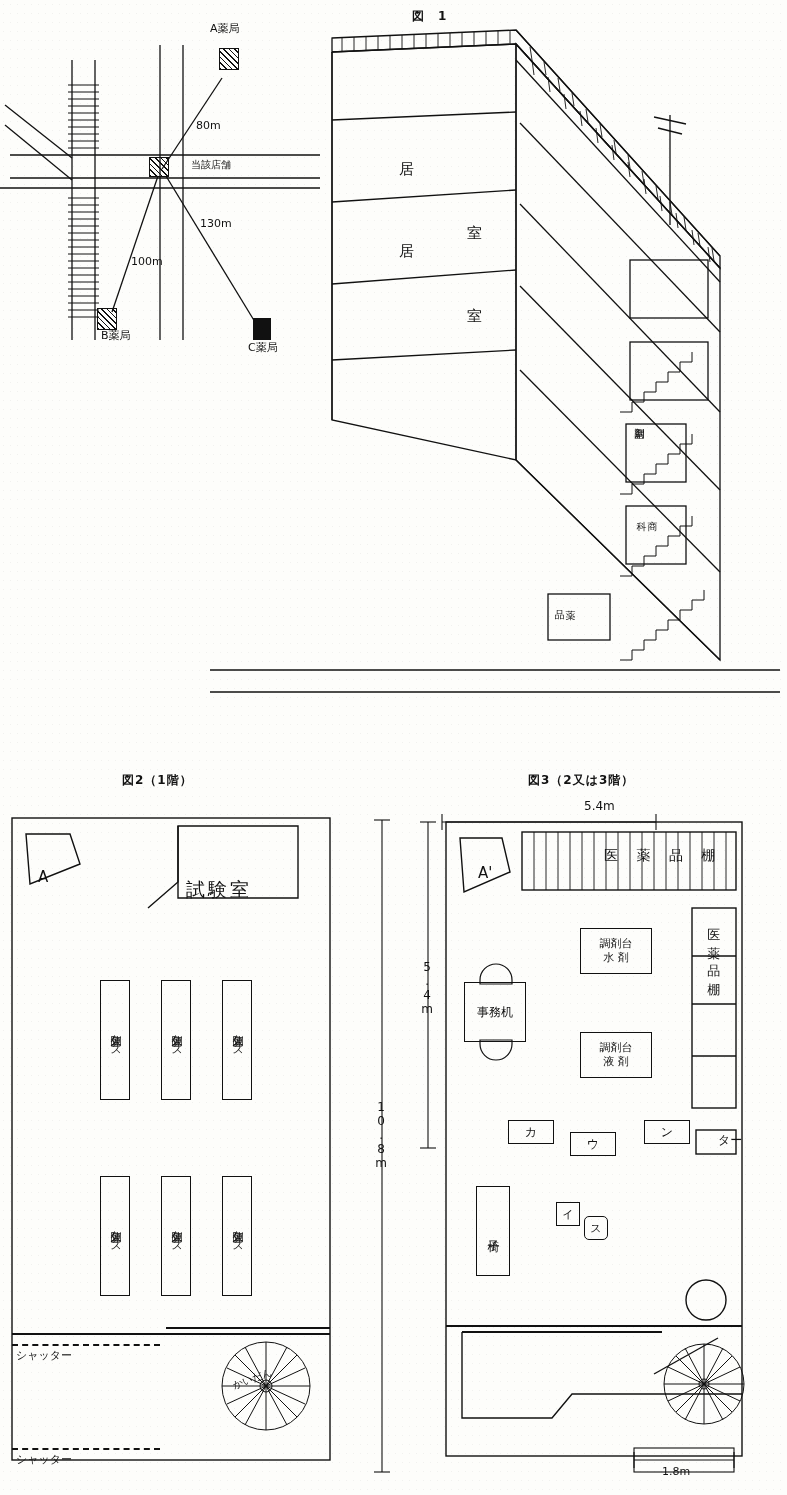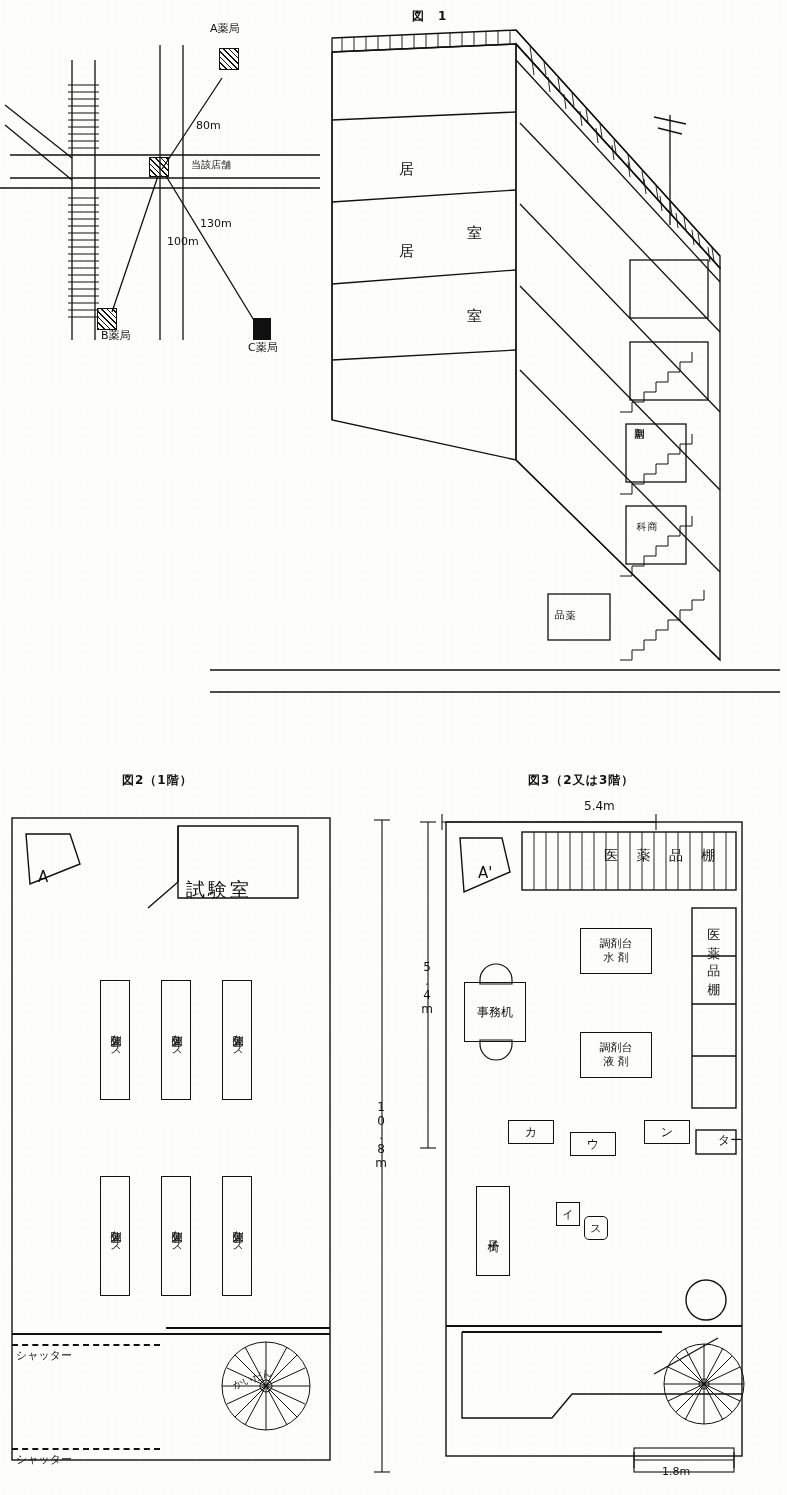--- a/index.html
+++ b/index.html
@@ -83,21 +83,21 @@
   <div class="hatch" style="left:149px;top:157px;width:20px;height:20px;"></div>
   <div class="lbl" style="left:174px;top:160px;font-size:10px;margin-left:17px;">当該店舗</div>
 
   <div class="hatch" style="left:97px;top:308px;width:20px;height:22px;"></div>
   <div class="lbl" style="left:101px;top:330px;">B薬局</div>
 
   <div class="solidblk" style="left:253px;top:318px;width:18px;height:22px;"></div>
   <div class="lbl" style="left:248px;top:342px;text-align:center;">C薬局</div>
 
   <div class="lbl" style="left:196px;top:120px;">80m</div>
-  <div class="lbl" style="left:131px;top:236px;margin-left:36px;">100m</div>
+  <div class="lbl" style="left:131px;top:256px;">100m</div>
   <div class="lbl" style="left:200px;top:218px;">130m</div>
 
   <svg width="470" height="700" style="left:320px;top:20px;">
     <g stroke="#111" fill="none" stroke-width="1.3">
 
       <path d="M12,18 L196,10 L400,236 L400,248 L196,24 L12,32 Z"></path>
       <path d="M12,32 L196,24 L400,248"></path>
       <path d="M196,10 L400,236"></path>
 
       <g stroke-width="0.9">

